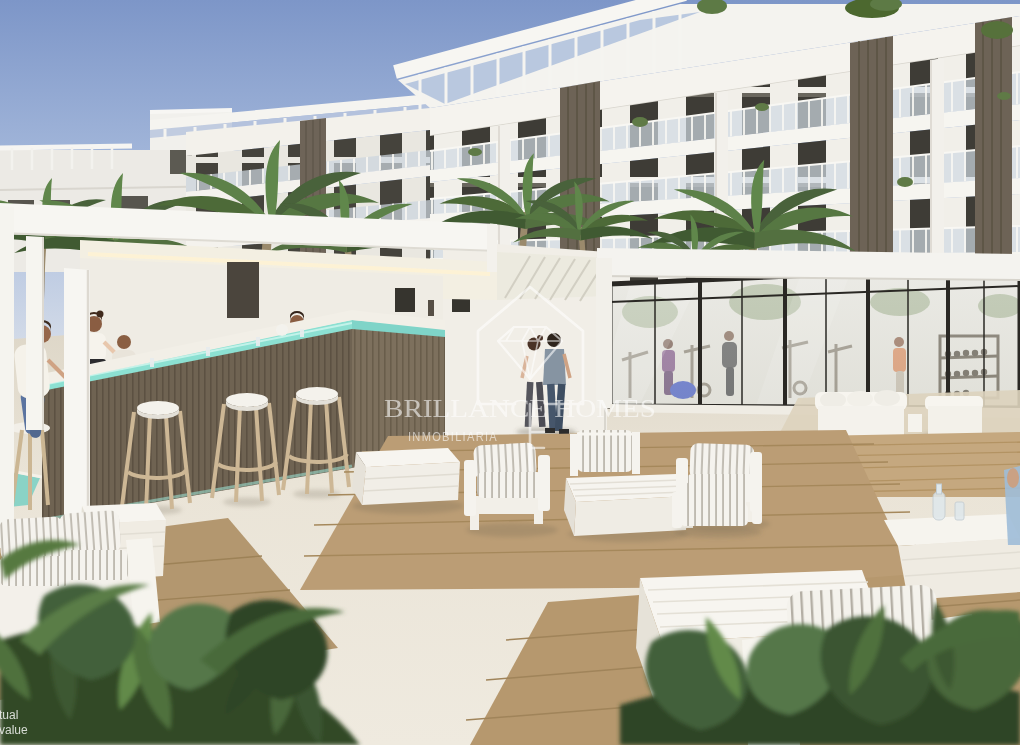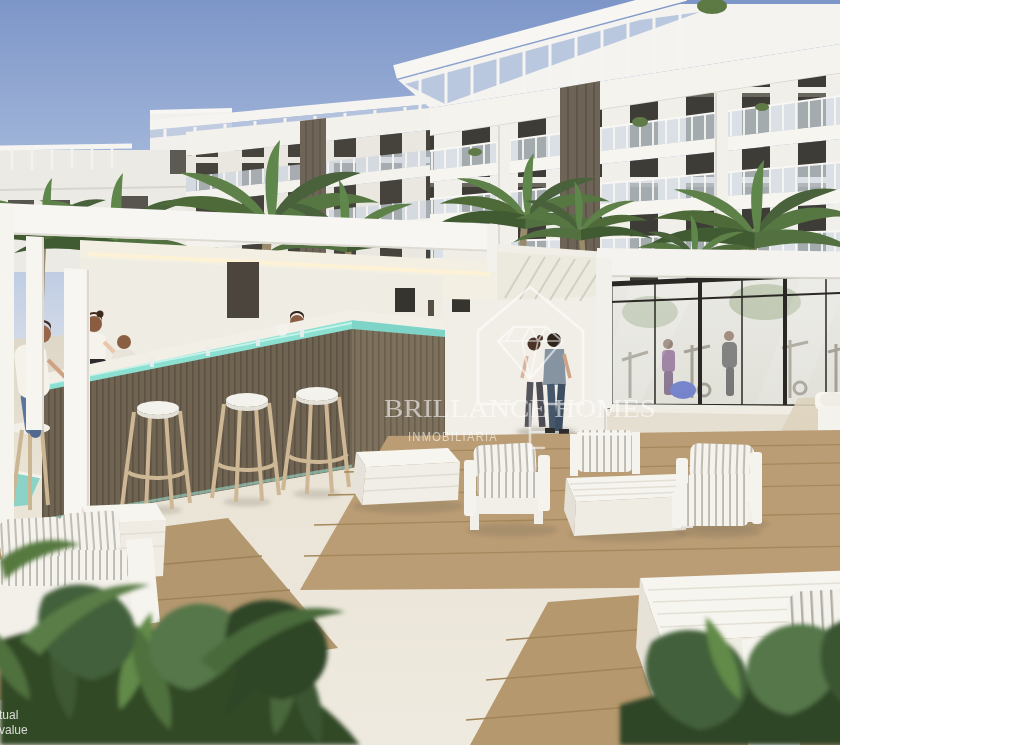--- a/index.html
+++ b/index.html
@@ -1,16 +1,16 @@
 <!DOCTYPE html>
 <html><head>
 <meta charset="utf-8">
 <style>
   html,body{margin:0;padding:0;background:#ffffff;font-family:"Liberation Sans",sans-serif;}
-  .canvas{position:relative;width:840px;height:745px;overflow:hidden;background:#b91c1c;}
+  .canvas{position:relative;width:1020px;height:745px;overflow:hidden;background:#b91c1c;}
   .canvas svg{position:absolute;left:0;top:0;display:block;}
   .wm-title{font-family:"Liberation Serif",serif;font-weight:500;}
   .wm-sub{font-family:"Liberation Sans",sans-serif;letter-spacing:1.5px;}
   .corner-txt{font-family:"Liberation Sans",sans-serif;}
 </style>
 </head>
 <body>
 
 <div class="canvas">
 <svg width="1020" height="745" viewBox="0 0 1020 745">

